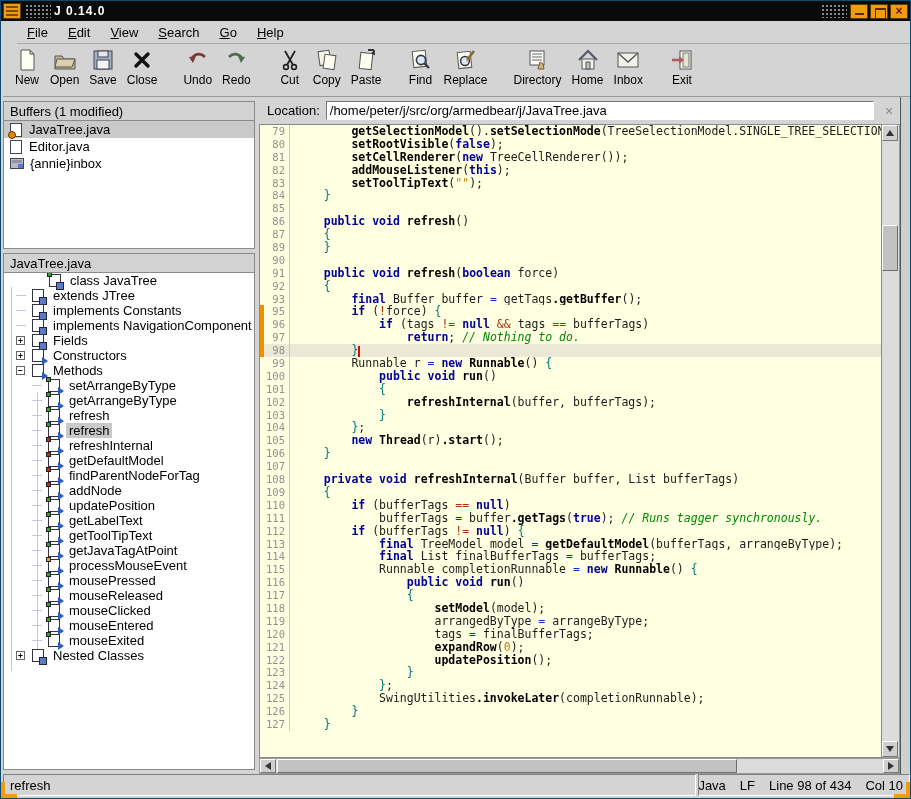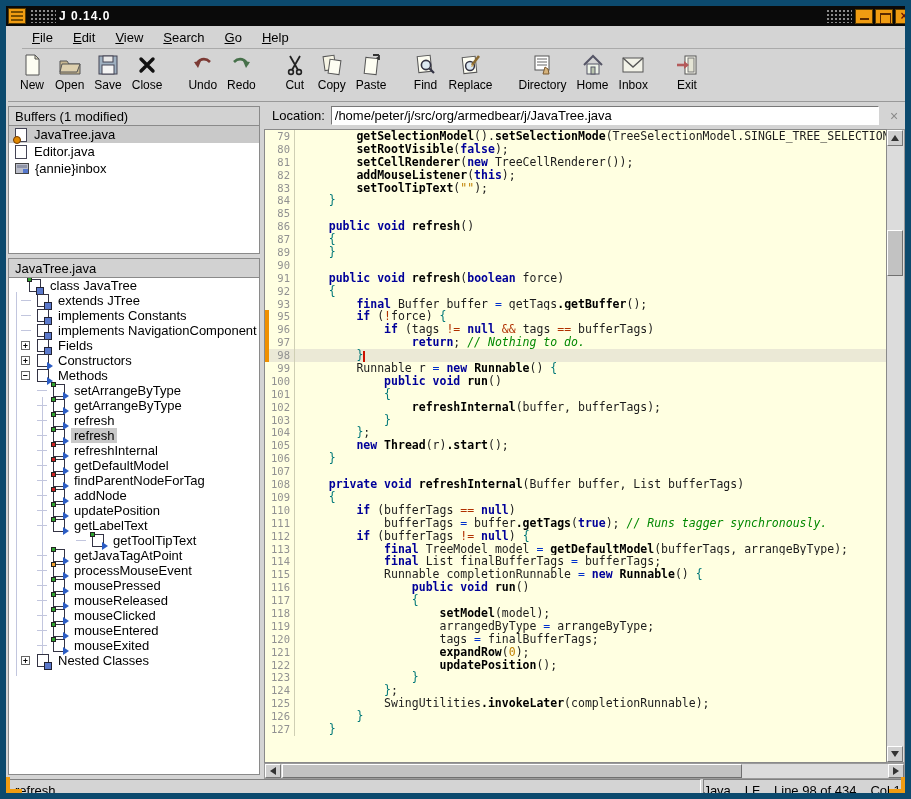--- a/index.html
+++ b/index.html
@@ -1,18 +1,18 @@
 <!DOCTYPE html>
 <html><head>
 <meta charset="utf-8">
 <style>
   html,body{margin:0;padding:0;background:#777;}
   *{box-sizing:border-box;}
   .window{position:relative;width:911px;height:799px;background:#d4d4d4;
-    font-family:"Liberation Sans",sans-serif;border:6px solid #0c4a6e;overflow:hidden;}
+    font-family:"Liberation Sans",sans-serif;border:1px solid #0c4a6e;overflow:hidden;}
   
   .titlebar{position:absolute;left:0;top:0;width:911px;height:20px;background:#0a0a0a;
     display:flex;align-items:center;color:#fff;}
   .menu-btn{width:18px;height:16px;margin:2px 1px 2px 2px;background:#f09c12;border:1px solid #5a3c00;
     display:flex;flex-direction:column;justify-content:center;gap:2px;padding:2px;}
   .menu-btn i{display:block;height:2px;background:#7a4e00;}
   .grip{height:14px;width:26px;margin:0 3px;
     background-image:radial-gradient(#8a8a8a 26%,transparent 28%);background-size:4px 4px;}
   .title-text{font-size:12px;font-weight:bold;letter-spacing:1px;}
   .tb-spacer{flex:1;}
@@ -304,21 +304,21 @@
             <span class="mbicon"></span>
             <span>{annie}inbox</span>
           </div>
         </div>
       </div>
       <div class="tree-panel">
         <div class="panel-header">JavaTree.java</div>
         <div class="panel-body" id="tree-body">
           <div class="v-guide" style="left:7px;top:14px;height:384px;"></div>
           <div class="v-guide" style="left:33px;top:119px;height:264px;"></div>
-        <div class="trow" style="padding-left: 20px;">
+        <div class="trow" style="padding-left: 13px; margin-left: 32px;">
               <span class="nicon sq">
                 <span class="dot dot-green"></span>
               </span>
               <span class="tlabel">class JavaTree</span>
             </div>
             <div class="trow" style="padding-left: 12px;">
               <span class="tslot">
                 <span class="tdash"></span>
               </span>
               <span class="nicon sq"></span>
@@ -442,21 +442,21 @@
             </div>
             <div class="trow" style="padding-left: 28px;">
               <span class="tslot">
                 <span class="tdash"></span>
               </span>
               <span class="nicon ar">
                 <span class="dot dot-green"></span>
               </span>
               <span class="tlabel">getLabelText</span>
             </div>
-            <div class="trow" style="padding-left: 28px; margin-left: 39px;">
+            <div class="trow" style="padding-left: 28px;">
               <span class="tslot">
                 <span class="tdash"></span>
               </span>
               <span class="nicon ar">
                 <span class="dot dot-green"></span>
               </span>
               <span class="tlabel">getToolTipText</span>
             </div>
             <div class="trow" style="padding-left: 28px;">
               <span class="tslot">

